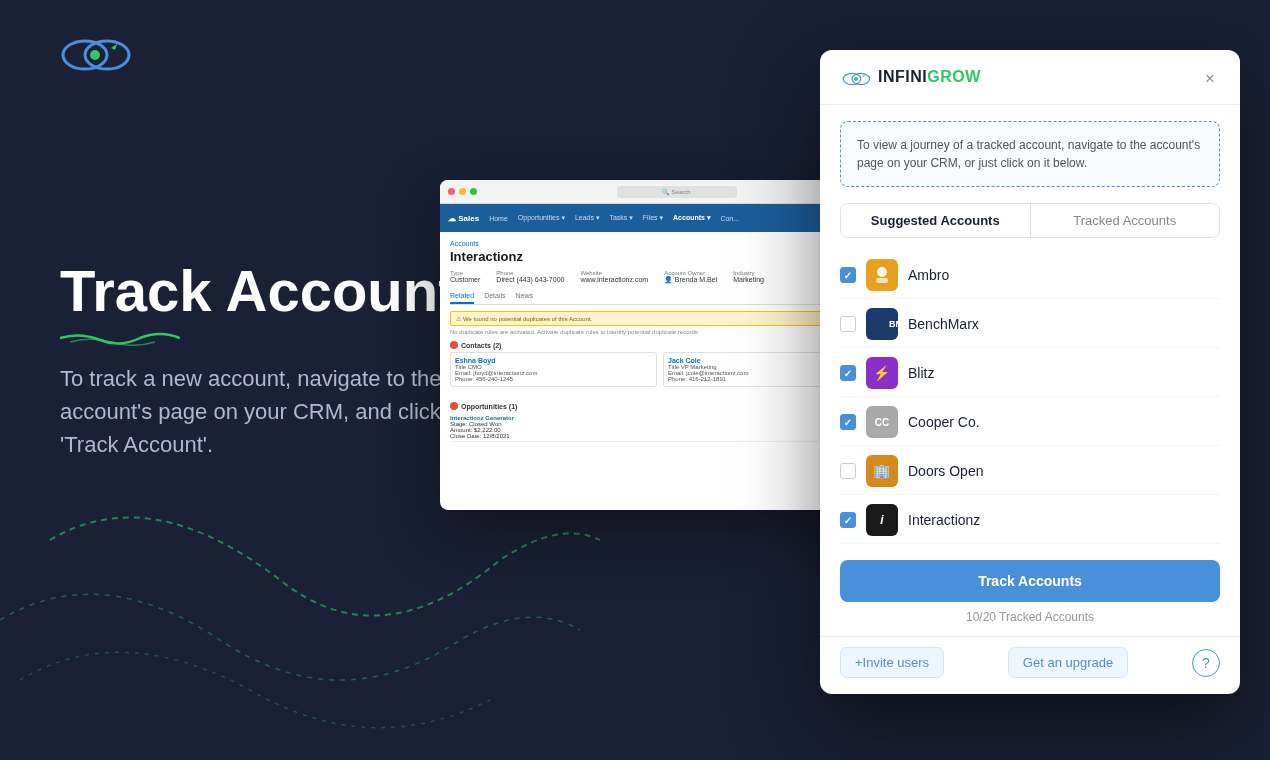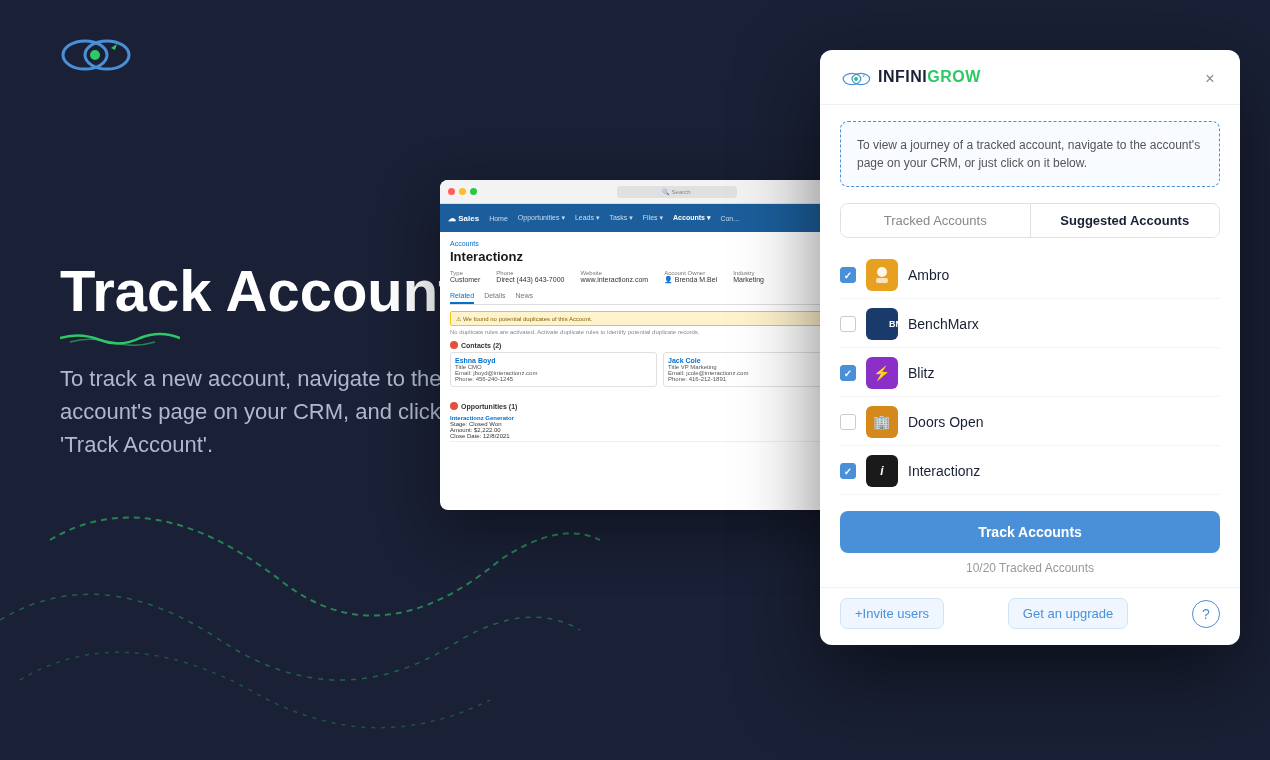--- a/index.html
+++ b/index.html
@@ -579,22 +579,22 @@
       <span class="panel-logo-text">
         <span class="infini">INFINI</span><span class="grow">GROW</span>
       </span>
     </div>
     <div class="close-btn">×</div>
   </div>
 
   <div class="panel-info-box">To view a journey of a tracked account, navigate to the account's page on your CRM, or just click on it below.</div>
 
   <div class="panel-tabs">
+    <div class="panel-tab active">Suggested Accounts</div>
     <div class="panel-tab">Tracked Accounts</div>
-    <div class="panel-tab active">Suggested Accounts</div>
   </div>
 
 
   <div class="account-list">
 
     <div class="account-row">
       <div class="account-checkbox checked"></div>
       <div class="account-logo" style="background:#e8a020;">
         <svg width="20" height="20" viewBox="0 0 20 20">
             <circle cx="10" cy="7" r="5" fill="white" opacity="0.9"></circle>
@@ -613,20 +613,27 @@
     </div>
 
     <div class="account-row">
       <div class="account-checkbox checked"></div>
       <div class="account-logo" style="background:#8b2fc9;">
         <span style="font-size:14px;color:white;">⚡</span>
       </div>
       <span class="account-name-text">Blitz</span>
     </div>
 
+    <div class="account-row">
+      <div class="account-checkbox checked"></div>
+      <div class="account-logo" style="background:#aaaaaa;">
+        <span style="font-size:10px;font-weight:700;color:white;">CC</span>
+      </div>
+      <span class="account-name-text">Cooper Co.</span>
+    </div>
 
     <div class="account-row">
       <div class="account-checkbox"></div>
       <div class="account-logo" style="background:#d4891a;">
         <span style="font-size:14px;">🏢</span>
       </div>
       <span class="account-name-text">Doors Open</span>
     </div>
 
     <div class="account-row">

